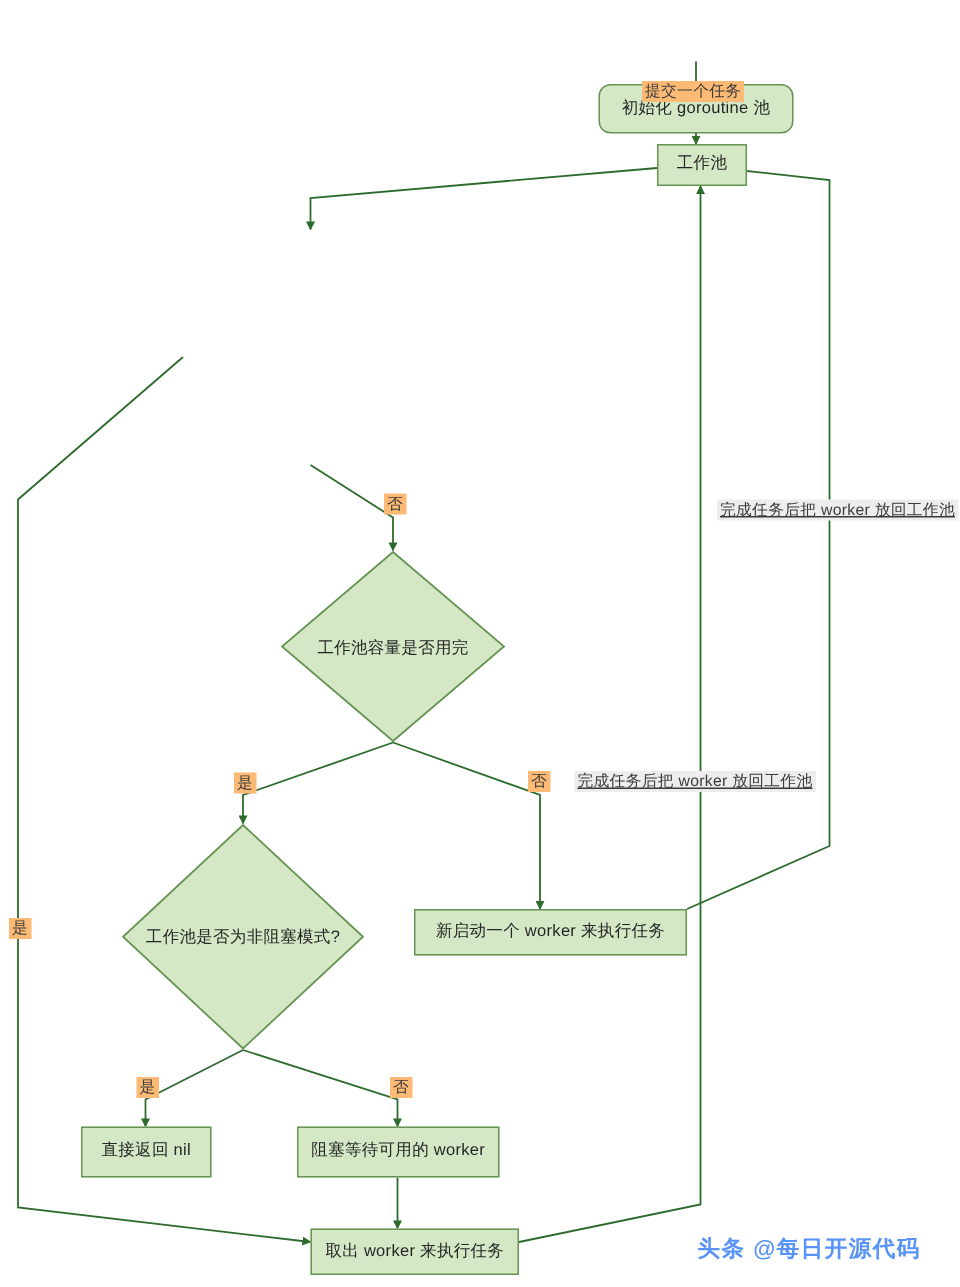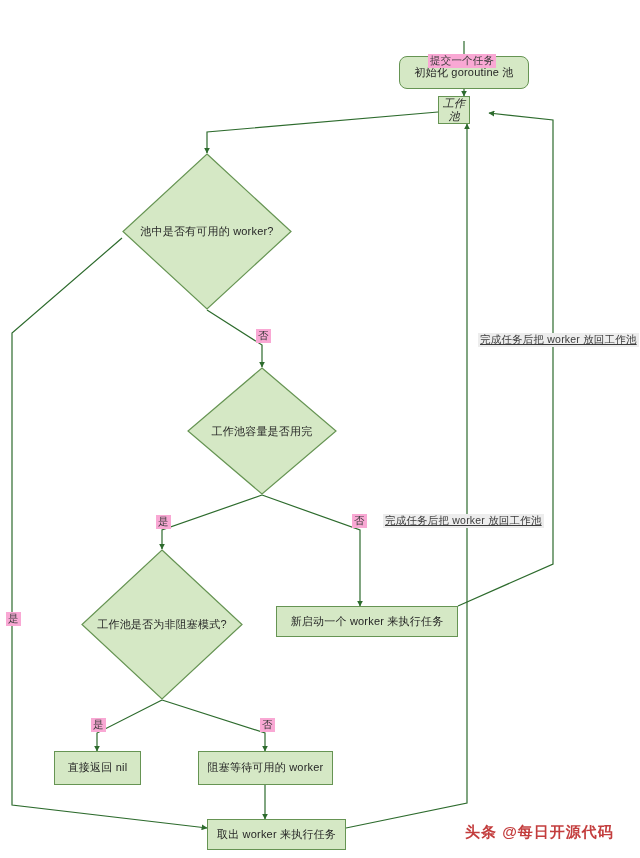--- a/index.html
+++ b/index.html
@@ -58,34 +58,34 @@
     font-size: 11px;
     color: #262626;
     letter-spacing: 0.2px;
     text-align: center;
     pointer-events: none;
   }
   .edge-label {
     position: absolute;
     font-size: 10.5px;
     color: #3b3b3b;
-    background: #f9a8d4;
+    background: #fdba74;
     padding: 0px 2px;
     white-space: nowrap;
     z-index: 4;
     letter-spacing: 0.2px;
   }
   .edge-label.plain {
     background: #ededed;
     text-decoration: underline;
   }
   .watermark {
     position: absolute;
     font-size: 15px;
-    color: #b91c1c;
+    color: #3b82f6;
     font-weight: bold;
     letter-spacing: 1px;
     white-space: nowrap;
     z-index: 5;
     opacity: 0.85;
   }
 </style>
 </head>
 <body>
 
@@ -120,30 +120,24 @@
       <path d="M 346 828 L 467 803 L 467 124"></path>
 
       <path d="M 458 606 L 553 564 L 553 120 L 489 113"></path>
     </g>
   </svg>
 
   <div class="node rounded" style="left:399px; top:8px; width:130px; height:33px;margin-top:48px;">
     <span>初始化 goroutine 池</span>
   </div>
 
-  <div class="node" style="left:438px; top:96px; width:32px; height:28px;font-style:italic;">
+  <div class="node" style="left:438px; top:96px; width:60px; height:28px;">
     <span>工作池</span>
   </div>
 
-  <div class="diamond-wrap" style="left:122px; top:153px; width:170px; height:157px;">
-    <svg width="170" height="157" viewBox="0 0 170 157" xmlns="http://www.w3.org/2000/svg">
-      <polygon points="85,1 169,78.5 85,156 1,78.5" fill="#d5e8c5" stroke="#669453" stroke-width="1.2"></polygon>
-    </svg>
-    <div class="diamond-label">池中是否有可用的 worker?</div>
-  </div>
 
   <div class="diamond-wrap" style="left:187px; top:367px; width:150px; height:128px;">
     <svg width="150" height="128" viewBox="0 0 150 128" xmlns="http://www.w3.org/2000/svg">
       <polygon points="75,1 149,64 75,127 1,64" fill="#d5e8c5" stroke="#669453" stroke-width="1.2"></polygon>
     </svg>
     <div class="diamond-label">工作池容量是否用完</div>
   </div>
 
   <div class="diamond-wrap" style="left:81px; top:549px; width:162px; height:151px;">
     <svg width="162" height="151" viewBox="0 0 162 151" xmlns="http://www.w3.org/2000/svg">

